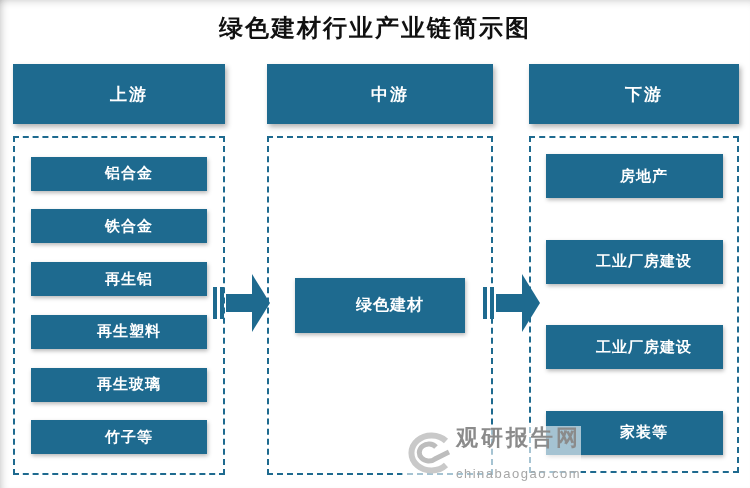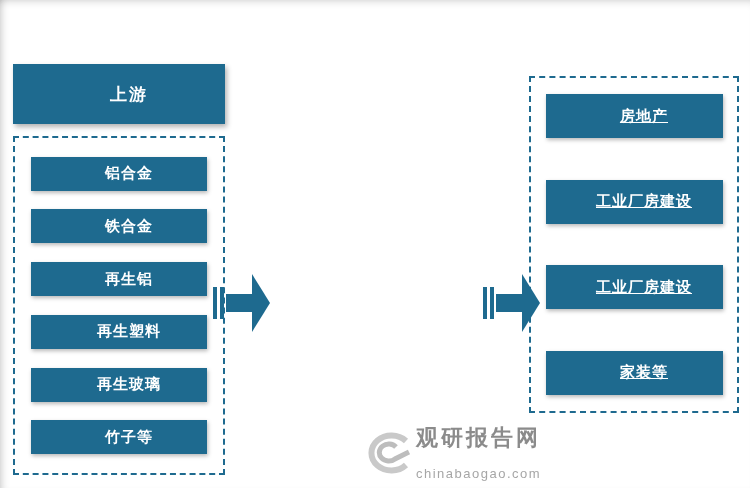--- a/index.html
+++ b/index.html
@@ -43,58 +43,66 @@
   .chain-item {
     background: var(--primary, #1e6a8f);
     color: var(--box-text, #ffffff);
     display: flex; align-items: center; justify-content: center;
     font-size: 15px; font-weight: bold; letter-spacing: 1px;
     box-shadow: 1px 2px 4px rgba(0,0,0,0.28);
     padding-left: 20px;
   }
   .col-1 .chain-item { width: 176px; height: 34px; }
   .col-2 .chain-item { width: 170px; height: 55px; font-size: 16px; }
-  .col-3 .chain-item { width: 177px; height: 44px; text-decoration: underline; }
+  .col-3 .chain-item { width: 177px; height: 44px; }
   .flow-arrow { position: absolute; top: 272px; width: 58px; height: 62px; z-index: 5; }
   .flow-arrow-1 { left: 213px; }
   .flow-arrow-2 { left: 483px; }
   .watermark {
-    position: absolute; left: 362px; top: 426px; z-index: 6;
+    position: absolute; left: 402px; top: 426px; z-index: 6;
     display: flex; align-items: center; gap: 6px;
     background: rgba(255,255,255,0.6);
   }
   .wm-text { display: flex; flex-direction: column; line-height: 1.05; }
   .wm-name {
     font-size: 22px; font-weight: bold;
     color: var(--watermark-gray, #8b8b8b); letter-spacing: 3px;
   }
   .wm-url {
     font-size: 13px; color: #a6a6a6; letter-spacing: 1.5px; margin-top: 18px;
   }
 </style>
 </head>
 <body>
 
 <div class="stage">
 
+  <div class="title">绿色建材行业产业链简示图</div>
 
   <div class="col col-1">
     <div class="col-header">上游</div>
     <div class="panel">
       <div class="chain-item">铝合金</div>
       <div class="chain-item">铁合金</div>
       <div class="chain-item">再生铝</div>
       <div class="chain-item">再生塑料</div>
       <div class="chain-item">再生玻璃</div>
       <div class="chain-item">竹子等</div>
     </div>
   </div>
 
+  <div class="col col-2">
+    <div class="col-header">中游</div>
+    <div class="panel">
+      <div class="chain-item">绿色建材</div>
+    </div>
+  </div>
 
   <div class="col col-3">
+    <div class="col-header">下游</div>
     <div class="panel">
       <div class="chain-item">房地产</div>
       <div class="chain-item">工业厂房建设</div>
       <div class="chain-item">工业厂房建设</div>
       <div class="chain-item">家装等</div>
     </div>
   </div>
 
   <svg class="flow-arrow flow-arrow-1" viewBox="0 0 58 62" xmlns="http://www.w3.org/2000/svg">
     <rect x="0" y="15" width="4" height="32" fill="#1e6a8f"></rect>

